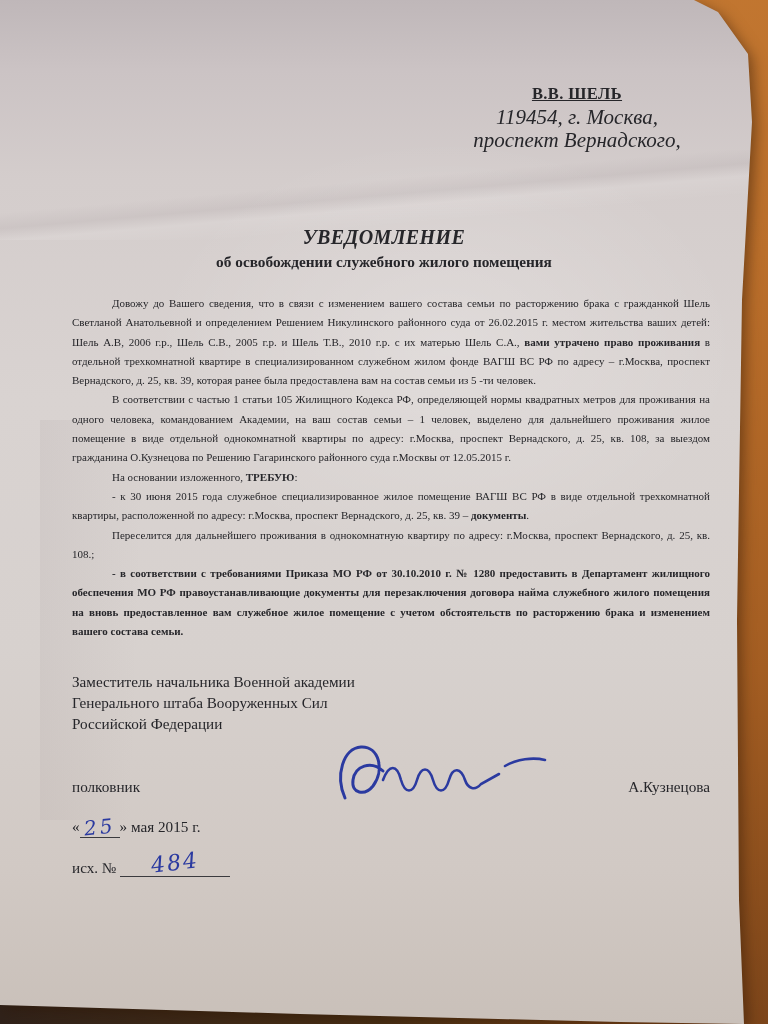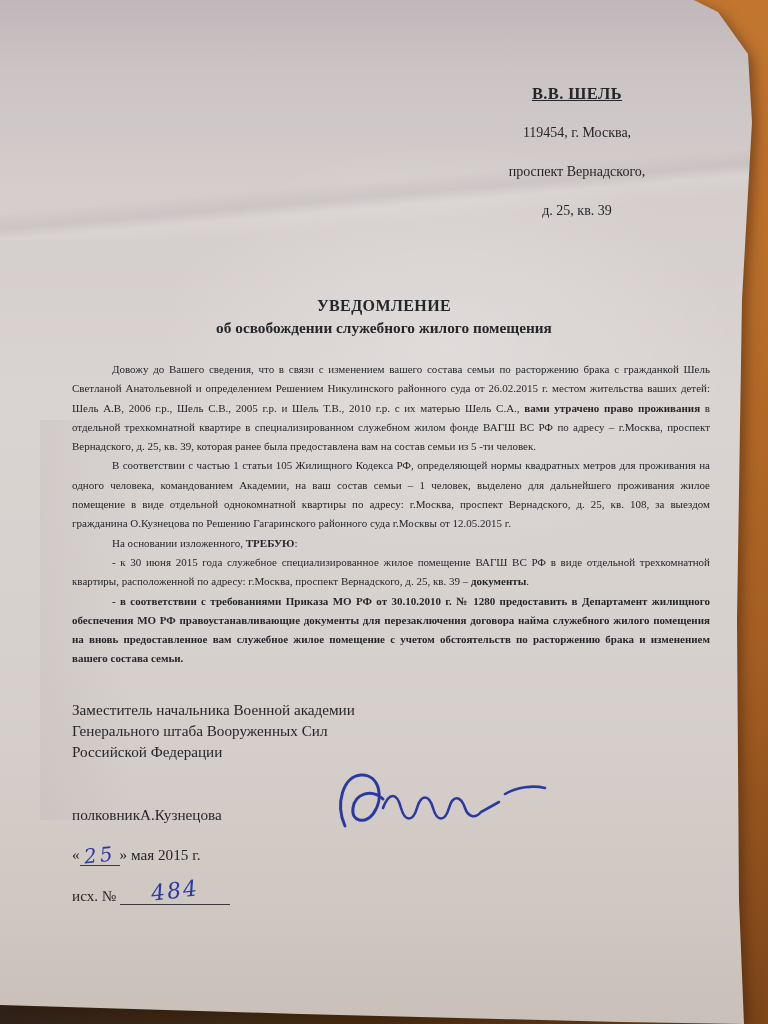--- a/index.html
+++ b/index.html
@@ -23,34 +23,34 @@
   }
   .crease{position:absolute;pointer-events:none;}
   .crease-1{left:0;top:150px;width:768px;height:90px;
     background:linear-gradient(175deg,rgba(255,255,255,0) 40%,rgba(125,112,118,0.10) 50%,rgba(255,255,255,0.10) 58%,rgba(255,255,255,0) 70%);}
   .crease-2{left:40px;top:420px;width:180px;height:400px;
     background:linear-gradient(92deg,rgba(120,105,110,0.08) 0%,rgba(255,255,255,0) 55%);}
   .content{position:absolute;left:0;top:0;width:768px;color:#26262a;}
 
   .recipient{width:250px;margin:84px 66px 0 auto;text-align:center;}
   .recipient-name{font-weight:bold;font-size:16.5px;text-decoration:underline;letter-spacing:0.4px;}
-  .recipient-addr{font-size:14px;line-height:20px;margin-top:19px;}
+  .recipient-addr{font-size:21px;line-height:20px;margin-top:3px;font-style:italic;}
 
   .title{margin-top:76px;text-align:center;font-weight:bold;}
-  .title-1{font-size:16px;letter-spacing:0.4px;}
+  .title-1{font-size:20px;letter-spacing:0.4px;font-style:italic;}
   .title-2{font-size:15.3px;margin-top:4px;}
 
   .bodytext{margin:23px 58px 0 72px;font-size:11px;line-height:19.3px;text-align:justify;}
   .para{margin:0;text-indent:40px;}
   .para .b{font-weight:bold;}
 
   .sig-block{margin:30px 58px 0 72px;font-size:15.2px;line-height:21px;}
   .sig-block div{white-space:nowrap;}
 
-  .rank-row{position:relative;margin:36px 58px 17px 72px;font-size:15.2px;display:flex;justify-content:flex-start;align-items:flex-end;height:26px;}
+  .rank-row{position:relative;margin:36px 58px 17px 72px;font-size:15.2px;display:flex;justify-content:space-between;align-items:flex-end;height:26px;}
   .signature-ink{position:absolute;left:250px;top:-34px;width:240px;height:80px;color:var(--ink,#2b3aa0);}
 
   .date-row{margin:14px 58px 0 72px;font-size:15.2px;}
   .hand{font-family:"DejaVu Serif",serif;font-style:italic;color:var(--ink,#2b3aa0);}
   .date-blank{display:inline-block;width:40px;text-align:center;border-bottom:1px solid #3a3a3e;position:relative;}
   .day-hand{display:inline-block;font-size:20px;transform:rotate(-6deg);position:relative;top:2px;letter-spacing:3px;}
 
   .out-row{margin:18px 58px 0 72px;font-size:15.2px;}
   .out-blank{display:inline-block;width:110px;border-bottom:1px solid #3a3a3e;text-align:center;position:relative;height:20px;vertical-align:bottom;}
   .num-hand{display:inline-block;font-size:22px;transform:rotate(-7deg);position:relative;top:-6px;letter-spacing:2px;}
@@ -65,33 +65,33 @@
     <div class="paper">
       <div class="crease crease-1"></div>
       <div class="crease crease-2"></div>
 
       <div class="content">
 
         <div class="recipient">
           <div class="recipient-name">В.В. ШЕЛЬ</div>
           <div class="recipient-addr">119454, г. Москва,</div>
           <div class="recipient-addr">проспект Вернадского,</div>
-          <div class="recipient-addr">д. 25, кв. 39</div>
         </div>
 
         <div class="title">
           <div class="title-1">УВЕДОМЛЕНИЕ</div>
           <div class="title-2">об освобождении служебного жилого помещения</div>
         </div>
 
         <div class="bodytext">
             <p class="para"><span>Довожу до Вашего сведения, что в связи с изменением вашего состава семьи по расторжению брака с  гражданкой Шель Светланой Анатольевной и определением Решением Никулинского  районного суда от 26.02.2015 г. местом  жительства ваших детей: Шель А.В, 2006 г.р., Шель С.В., 2005 г.р. и Шель Т.В., 2010 г.р. с их матерью Шель С.А., </span><span class="b">вами утрачено право проживания</span><span> в отдельной трехкомнатной квартире в специализированном служебном жилом фонде ВАГШ ВС РФ по адресу – г.Москва, проспект Вернадского, д. 25, кв. 39, которая ранее была предоставлена  вам на состав семьи из 5 -ти человек.</span></p>
             <p class="para"><span>В соответствии с частью 1 статьи 105 Жилищного Кодекса РФ, определяющей нормы квадратных метров для проживания на одного человека, командованием Академии, на ваш состав семьи – 1 человек,  выделено для дальнейшего проживания жилое помещение  в виде отдельной однокомнатной квартиры по адресу: г.Москва, проспект Вернадского, д. 25, кв. 108,  за выездом гражданина О.Кузнецова по Решению Гагаринского районного суда г.Москвы от 12.05.2015 г.</span></p>
             <p class="para"><span>На основании изложенного, </span><span class="b">ТРЕБУЮ</span><span>:</span></p>
             <p class="para"><span>- к 30 июня 2015 года служебное специализированное жилое помещение ВАГШ ВС РФ в виде отдельной трехкомнатной квартиры, расположенной по адресу: г.Москва, проспект Вернадского, д. 25, кв. 39 – </span><span class="b">документы</span><span>.</span></p>
+            <p class="para"><span>Переселится  для дальнейшего проживания в однокомнатную квартиру по адресу: г.Москва, проспект Вернадского, д. 25, кв. 108.;</span></p>
             <p class="para"><span class="b">- в соответствии с требованиями Приказа МО РФ от 30.10.2010 г. № 1280 предоставить в Департамент жилищного обеспечения МО РФ правоустанавливающие документы для перезаключения договора найма служебного жилого помещения на вновь предоставленное вам служебное жилое помещение с учетом обстоятельств по расторжению брака и изменением вашего состава семьи.</span></p>
           </div>
 
         <div class="sig-block">
           <div>Заместитель начальника Военной академии</div>
           <div>Генерального штаба Вооруженных Сил</div>
           <div>Российской Федерации</div>
         </div>
 
         <div class="rank-row">

